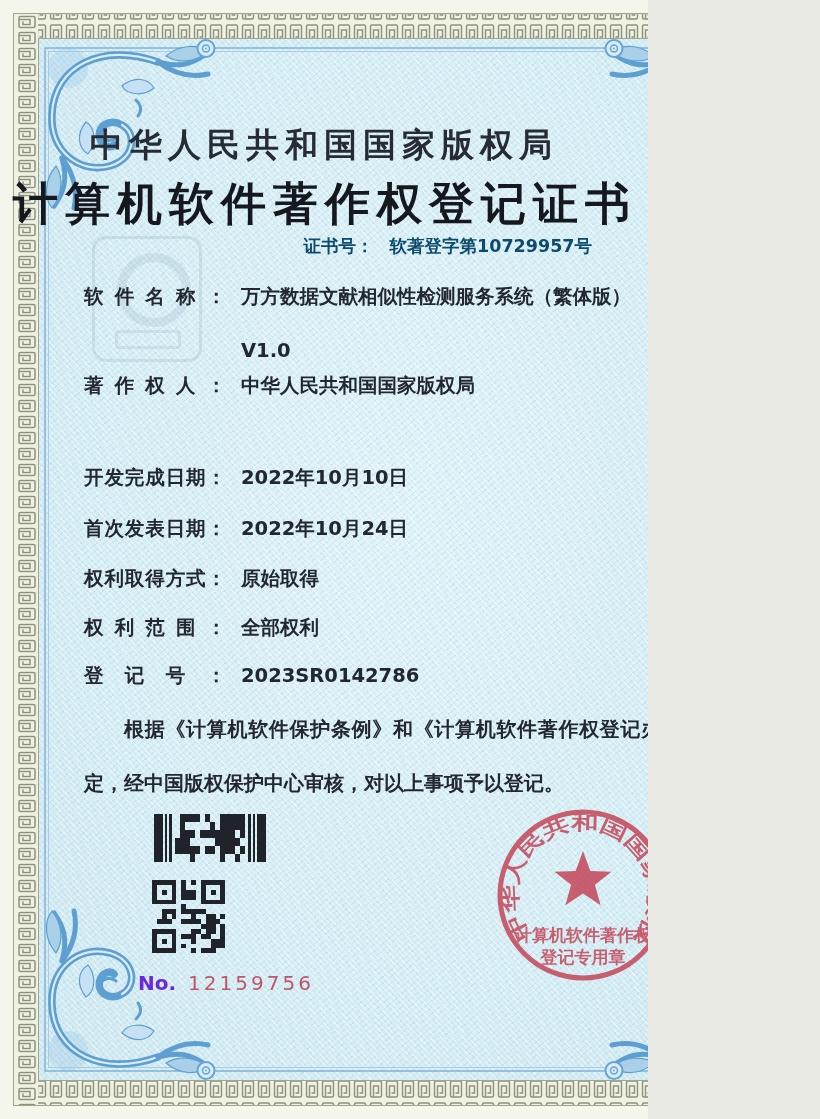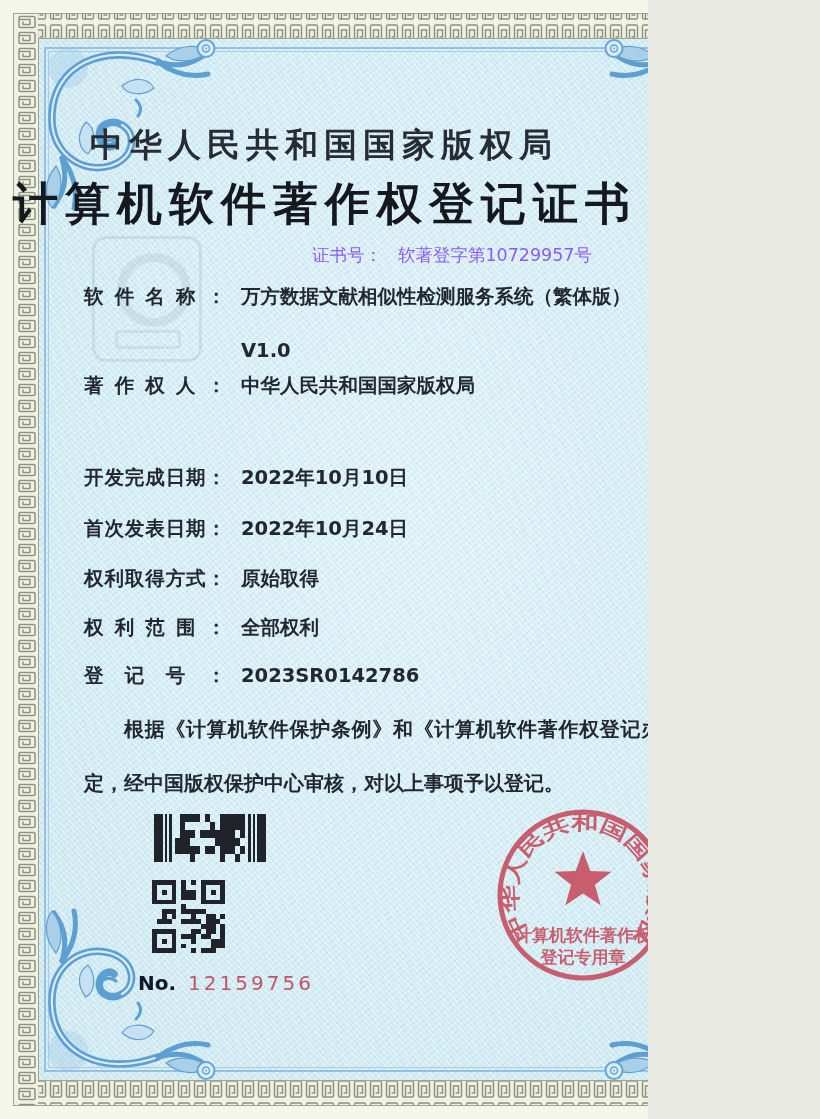--- a/index.html
+++ b/index.html
@@ -19,40 +19,40 @@
       border:9px solid rgba(145,172,184,.38);}
   .wm-bar{position:absolute;left:20px;bottom:10px;width:60px;height:13px;border-radius:4px;
       border:3px solid rgba(145,172,184,.38);}
   
   .authority{position:absolute;left:0;top:123px;width:100%;text-align:center;z-index:3;
       font-family:"DejaVu Serif","Liberation Serif",serif;font-size:33px;font-weight:700;
       letter-spacing:6px;color:#272b33;}
   .doc-title{position:absolute;left:1px;top:174px;width:100%;text-align:center;z-index:3;
       font-family:"DejaVu Serif","Liberation Serif",serif;font-size:45px;font-weight:800;
       letter-spacing:7px;color:#15181f;}
-  .cert-no{position:absolute;right:56px;top:243px;z-index:3;font-size:17.5px;font-weight:400;color:#8b5cf6;}
+  .cert-no{position:absolute;right:56px;top:234px;z-index:3;font-size:17.5px;font-weight:700;color:#0c4a6e;}
   .cert-no .val{margin-left:16px;}
   .row{position:absolute;left:84px;width:668px;display:flex;gap:15px;z-index:3;}
   .row .lbl{width:142px;flex:0 0 142px;font-size:19.5px;font-weight:700;color:#23272f;line-height:27px;}
   .row .val{font-size:19.5px;font-weight:700;color:#23272f;line-height:27px;}
   .r1{top:283px}.r2{top:372px}.r3{top:464px}.r4{top:515px}.r5{top:565px}.r6{top:614px}.r7{top:662px}
   .statement{position:absolute;left:84px;top:702px;width:660px;z-index:3;
       font-size:20px;font-weight:700;color:#23272f;line-height:54px;text-indent:2em;text-align:justify;}
   
   .barcode{position:absolute;left:154px;top:814px;width:112px;height:48px;display:flex;z-index:3;}
   .barcode .bar{height:48px;}
   .bc-mid{display:grid;grid-template-rows:repeat(6,8px);grid-template-columns:repeat(14,5px);}
   .bc-mid div.on{background:#20242a;}
   .bar.b{background:#20242a;}
   
   .qr{position:absolute;left:152px;top:880px;display:grid;z-index:3;
       grid-template-rows:repeat(15,4.9px);grid-template-columns:repeat(15,4.9px);}
   .qr div.on{background:#20242a;}
   .serial{position:absolute;left:138px;top:971px;z-index:3;font-size:20px;}
-  .serial .pre{color:#0f172a;font-weight:600;margin-right:12px;text-align:right;}
+  .serial .pre{color:#6d28d9;font-weight:600;margin-right:12px;text-align:right;}
   .serial .num{color:#c05468;font-weight:500;letter-spacing:3px;}
   .seal{position:absolute;left:488px;top:800px;z-index:5;opacity:.8;}
   .issue-date{position:absolute;left:502px;top:974px;z-index:4;font-size:23px;font-weight:700;
       color:#1d222e;letter-spacing:1px;}
 </style>
 </head>
 <body>
 
 <div class="page">
 

